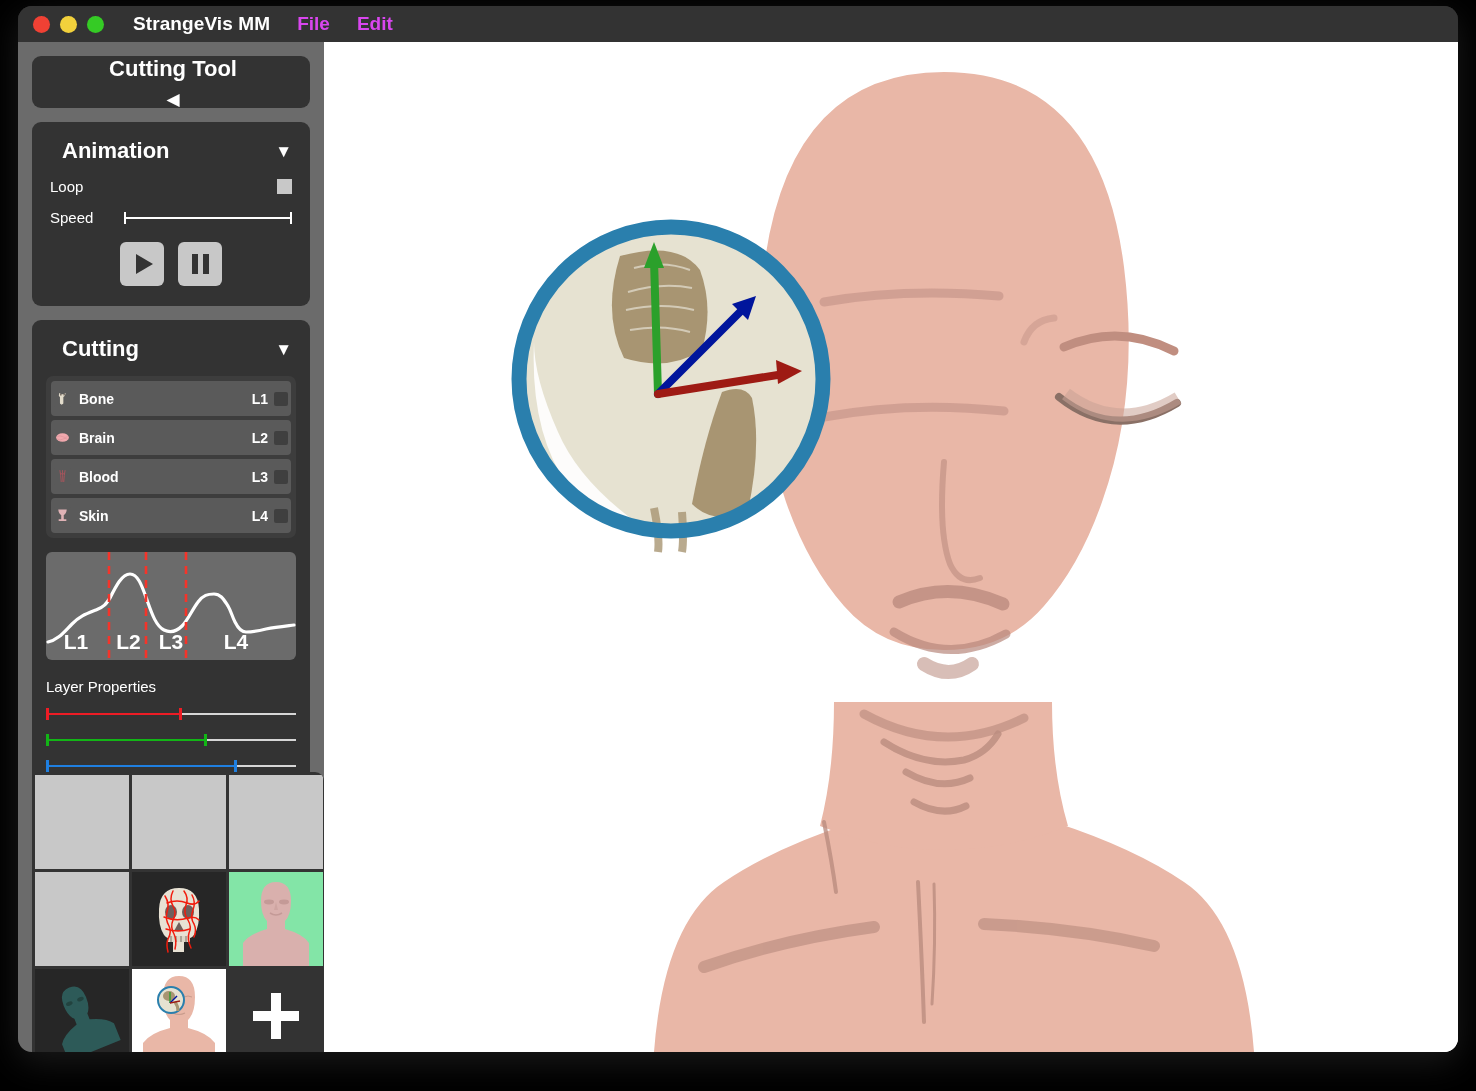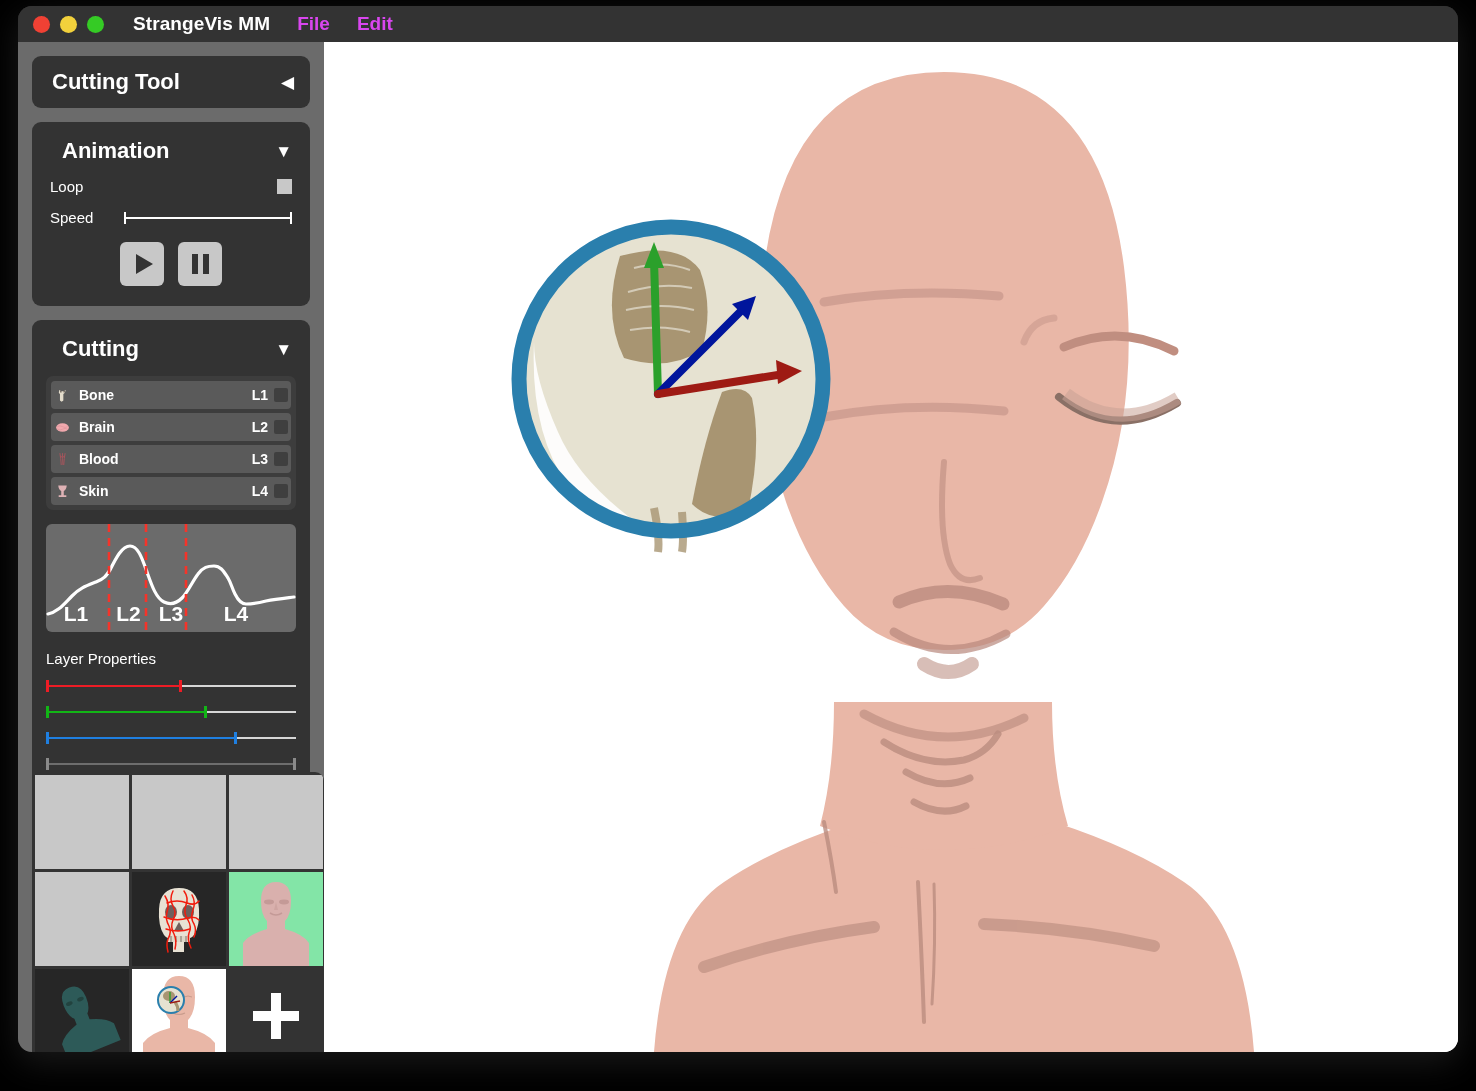--- a/index.html
+++ b/index.html
@@ -28,21 +28,21 @@
   .sidebar{position:absolute;left:0;top:36px;width:306px;bottom:0;background:#6b6b6b;overflow:hidden;}
   .panel-scroll{position:absolute;left:0;top:0;width:306px;height:730px;background:#6b6b6b;}
 
   .panel{background:#333333;border-radius:9px;margin:14px 14px 0 14px;}
 
   .panel-head{display:flex;align-items:center;justify-content:space-between;padding:16px 18px 14px 18px;margin-left:12px;}
   .panel-title{color:#ffffff;font-size:22px;font-weight:bold;}
   .caret{color:#ffffff;font-size:17px;line-height:1;}
 
   
-  .cutting{margin:14px 14px 0 14px;background:#333333;border-radius:9px;height:52px;display:flex;align-items:center;justify-content:space-between;padding:0 16px 0 20px;}
+  .cutting{margin:14px 14px 0 14px;background:#333333;border-radius:9px;height:52px;display:flex;align-items:center;justify-content:space-between;padding:0 16px 0 20px;flex-direction:column;}
   .cutting .panel-title{font-size:22px;}
 
   
   .anim-body{padding:0 18px 20px 18px;}
   .row{display:flex;align-items:center;margin-bottom:14px;}
   .row-label{color:#ffffff;font-size:15px;width:66px;}
   .checkbox{width:15px;height:15px;background:#c8c8c8;margin-left:auto;}
   .slider{flex:1;position:relative;height:14px;margin-left:8px;}
   .slider .track{position:absolute;left:0;right:0;top:6px;height:2px;background:#ffffff;}
   .slider .cap{position:absolute;top:1px;width:2px;height:12px;background:#ffffff;}
@@ -51,21 +51,21 @@
 
   .transport{display:flex;justify-content:center;gap:14px;margin-top:16px;}
   .tbtn{width:44px;height:44px;background:#c8c8c8;border-radius:6px;display:flex;align-items:center;justify-content:center;}
   .play-tri{width:0;height:0;border-left:17px solid #333;border-top:10px solid transparent;border-bottom:10px solid transparent;margin-left:4px;}
   .pause-bars{display:flex;gap:5px;}
   .pause-bars i{display:block;width:6px;height:20px;background:#333;}
 
   
   .layers-body{padding:0 14px 16px 14px;}
   .layer-list{background:#3d3d3d;border-radius:7px;padding:5px;}
-  .layer-row{display:flex;align-items:center;height:28px;background:#5a5a5a;border-radius:4px;margin-bottom:4px;padding:0 3px;}
+  .layer-row{display:flex;align-items:center;height:35px;background:#5a5a5a;border-radius:4px;margin-bottom:4px;padding:0 3px;}
   .layer-row:last-child{margin-bottom:0;}
   .layer-icon{width:17px;height:17px;border-radius:2px;flex:0 0 17px;margin-right:8px;display:block;}
   .layer-name{color:#ffffff;font-size:14px;font-weight:bold;}
   .layer-code{color:#ffffff;font-size:14px;font-weight:bold;margin-left:auto;}
   .layer-check{width:14px;height:14px;background:#3f3f3f;border-radius:2px;margin-left:6px;}
 
   
   .hist{margin-top:14px;background:#6b6b6b;border-radius:6px;height:108px;position:relative;overflow:hidden;}
   .hist svg{position:absolute;inset:0;width:100%;height:100%;}
   .hist-labels{position:absolute;left:0;right:0;bottom:4px;height:26px;}

